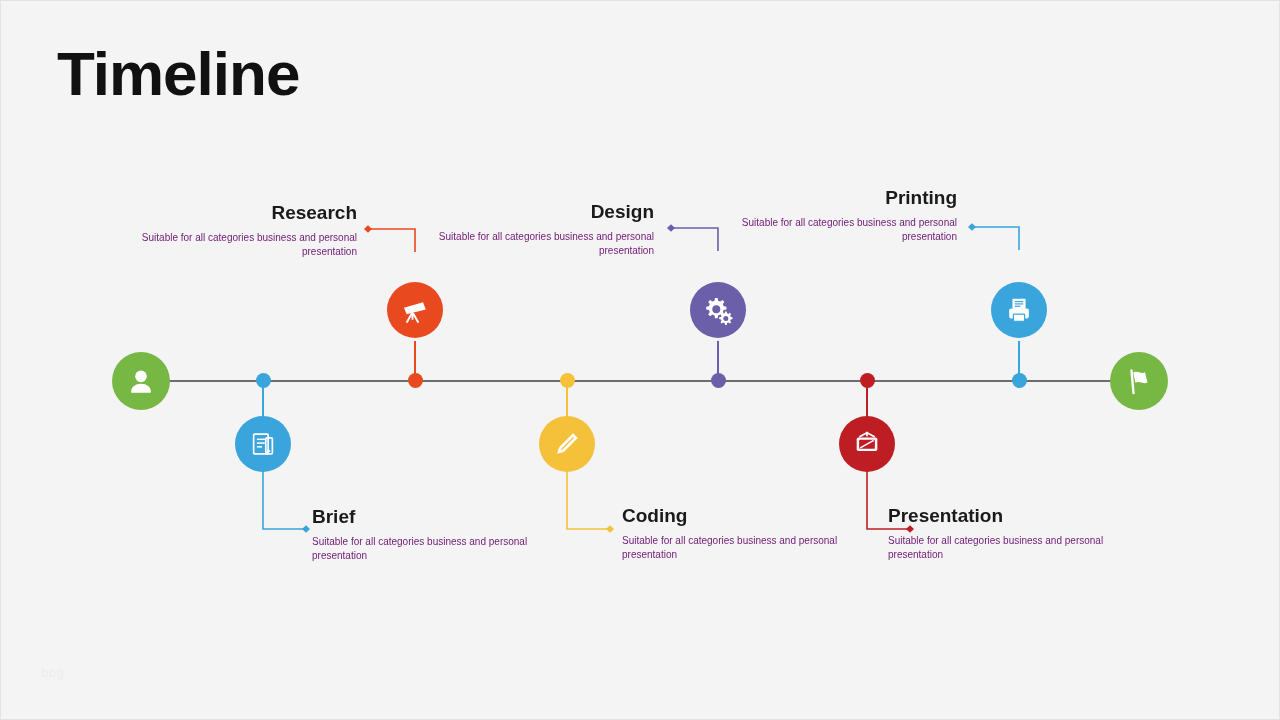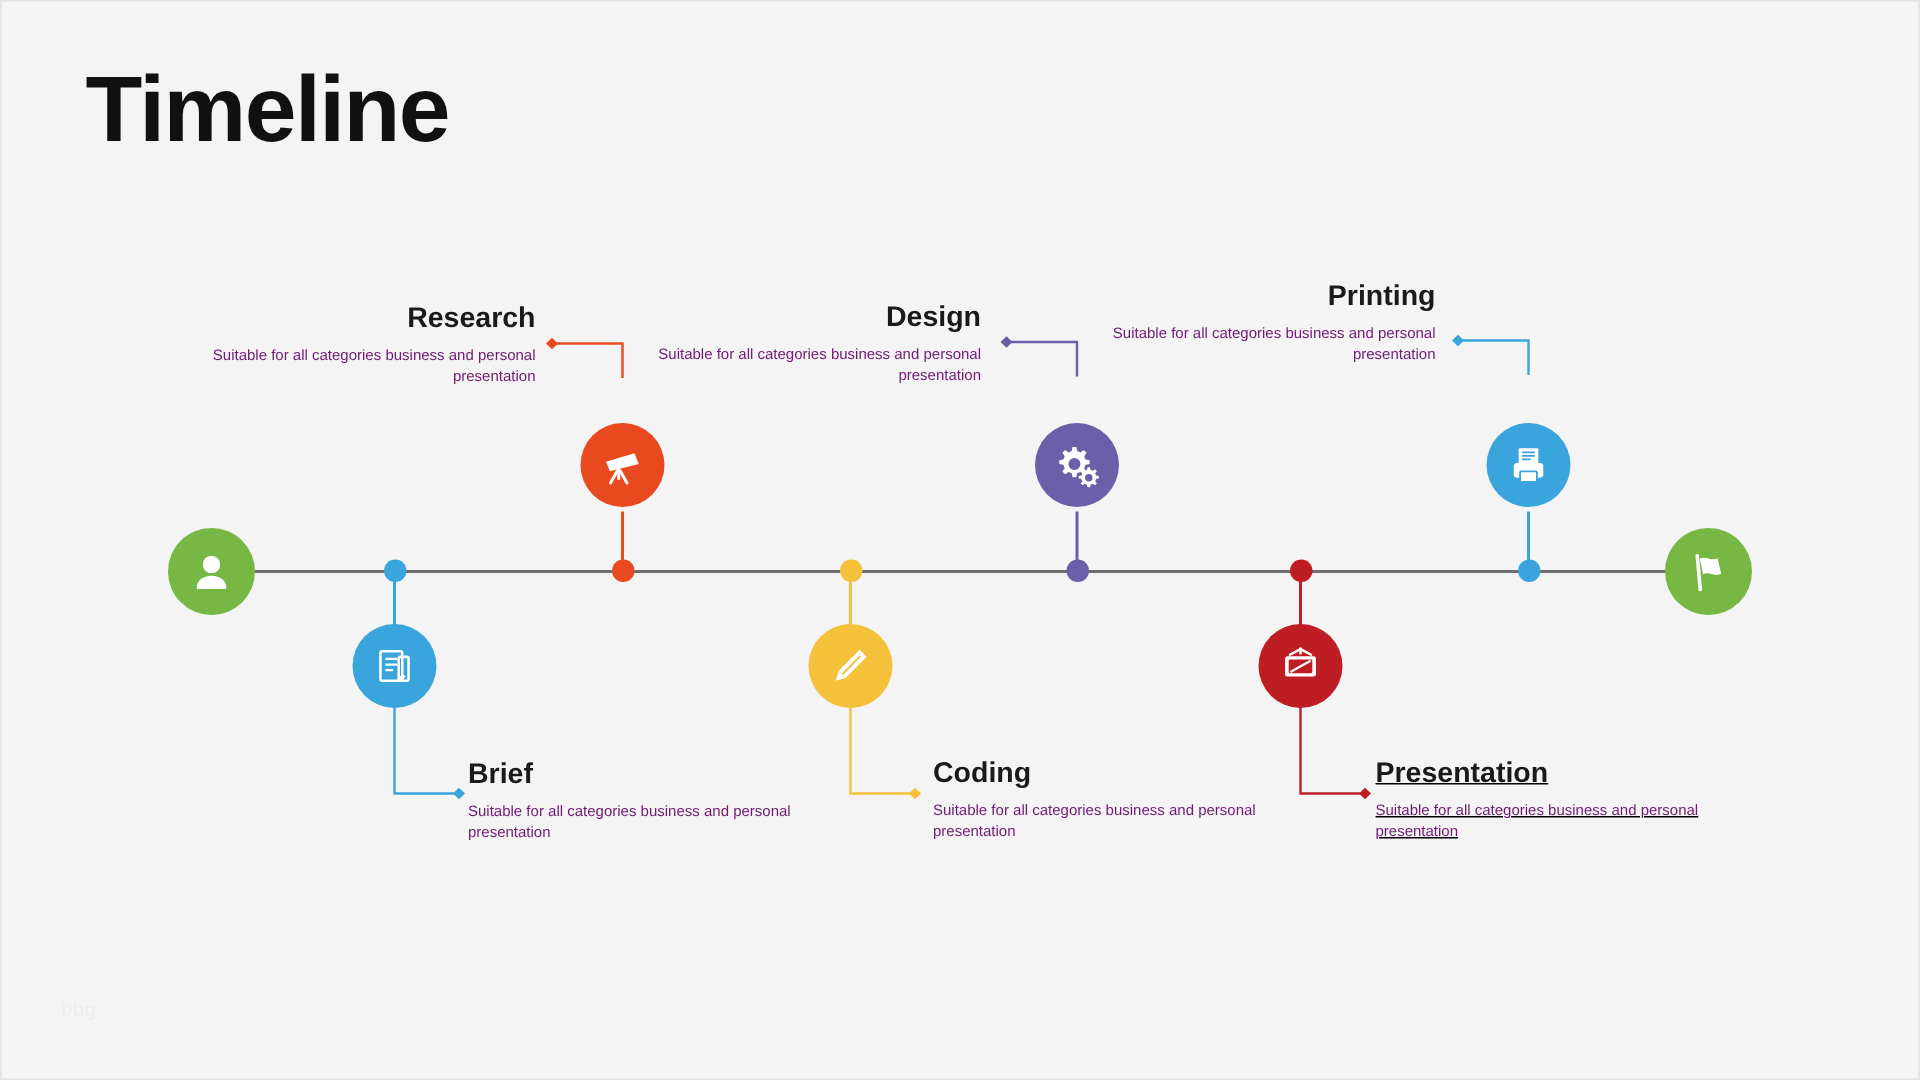--- a/index.html
+++ b/index.html
@@ -251,21 +251,21 @@
         <line x1="8.8" y1="20.2" x2="23.2" y2="12.2" stroke="#ffffff" stroke-width="1.6"></line>
       </svg>
     </span>
   </div>
   <div class="elbow" style="left:859px; top:470px;">
     <svg width="70" height="70" viewBox="0 0 70 70">
       <path d="M7 0 L7 58 L50 58" stroke="#be1e23" stroke-width="1.6" fill="none"></path>
       <path d="M50 54.2 L54 58 L50 61.8 L46 58 Z" fill="#be1e23"></path>
     </svg>
   </div>
-  <div class="block below" style="left:916px; top:504px;text-decoration:underline;">
+  <div class="block below" style="left:887px; top:504px;">
     <p class="heading">Presentation</p>
     <p class="body">Suitable for all categories business and personal presentation</p>
   </div>
 
   <div class="node-dot" style="left:1018px; top:379px; background:#3aa5dc;"></div>
   <div class="stem" style="left:1018px; top:340px; height:34px; background:#3aa5dc;"></div>
   <div class="bubble" style="left:1018px; top:281px; background:#3aa5dc;">
     <span>
       <svg width="30" height="30" viewBox="0 0 32 32">
         <rect x="9" y="4" width="14" height="11" rx="0.8" fill="#ffffff"></rect>

